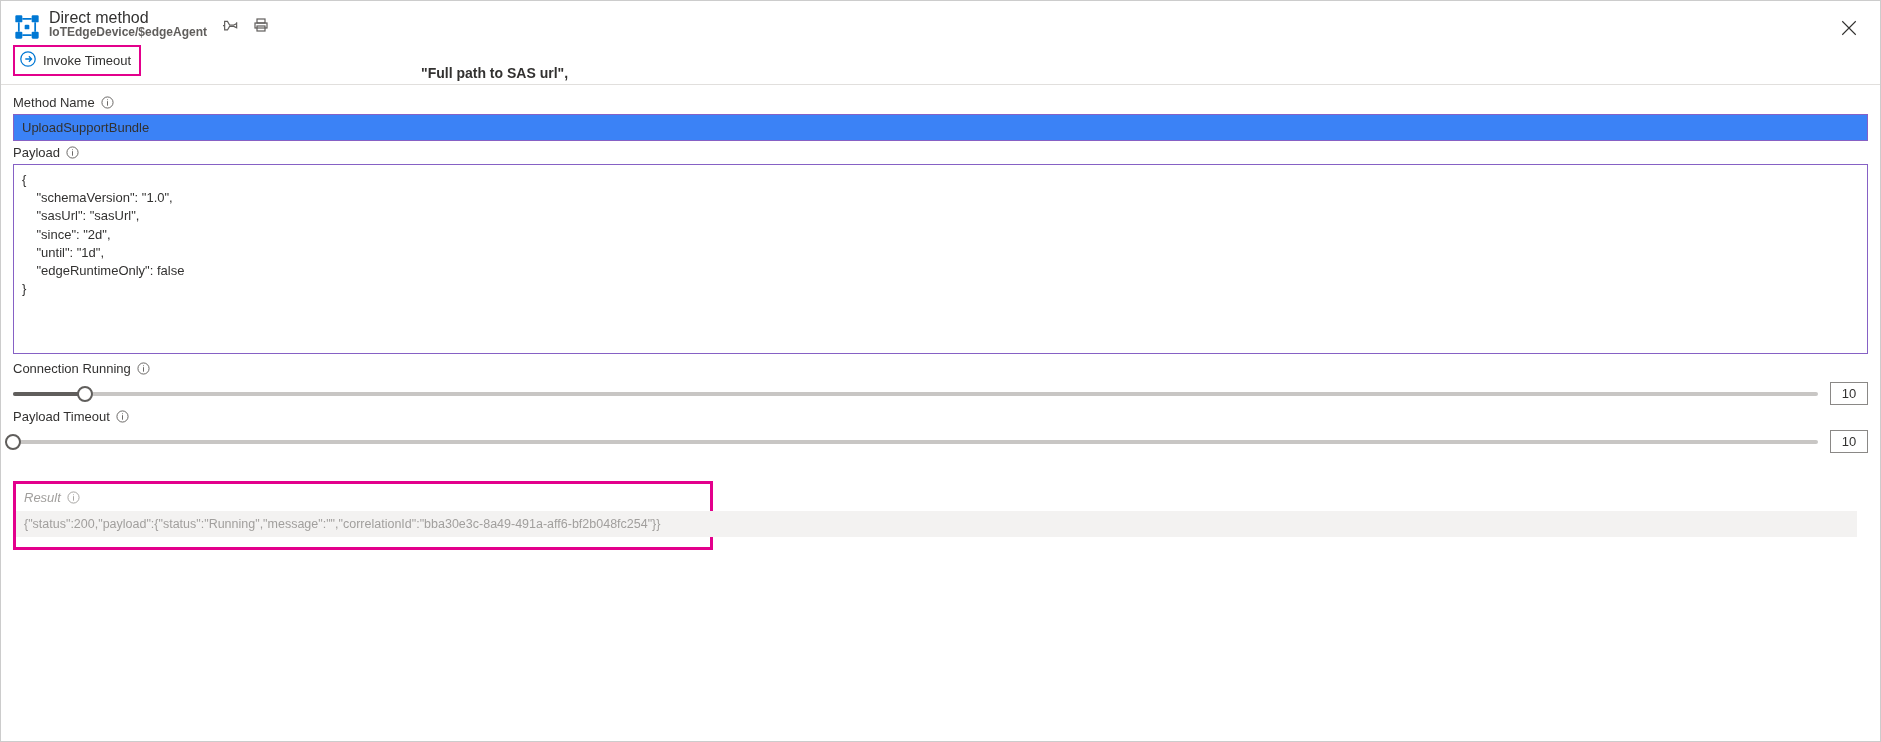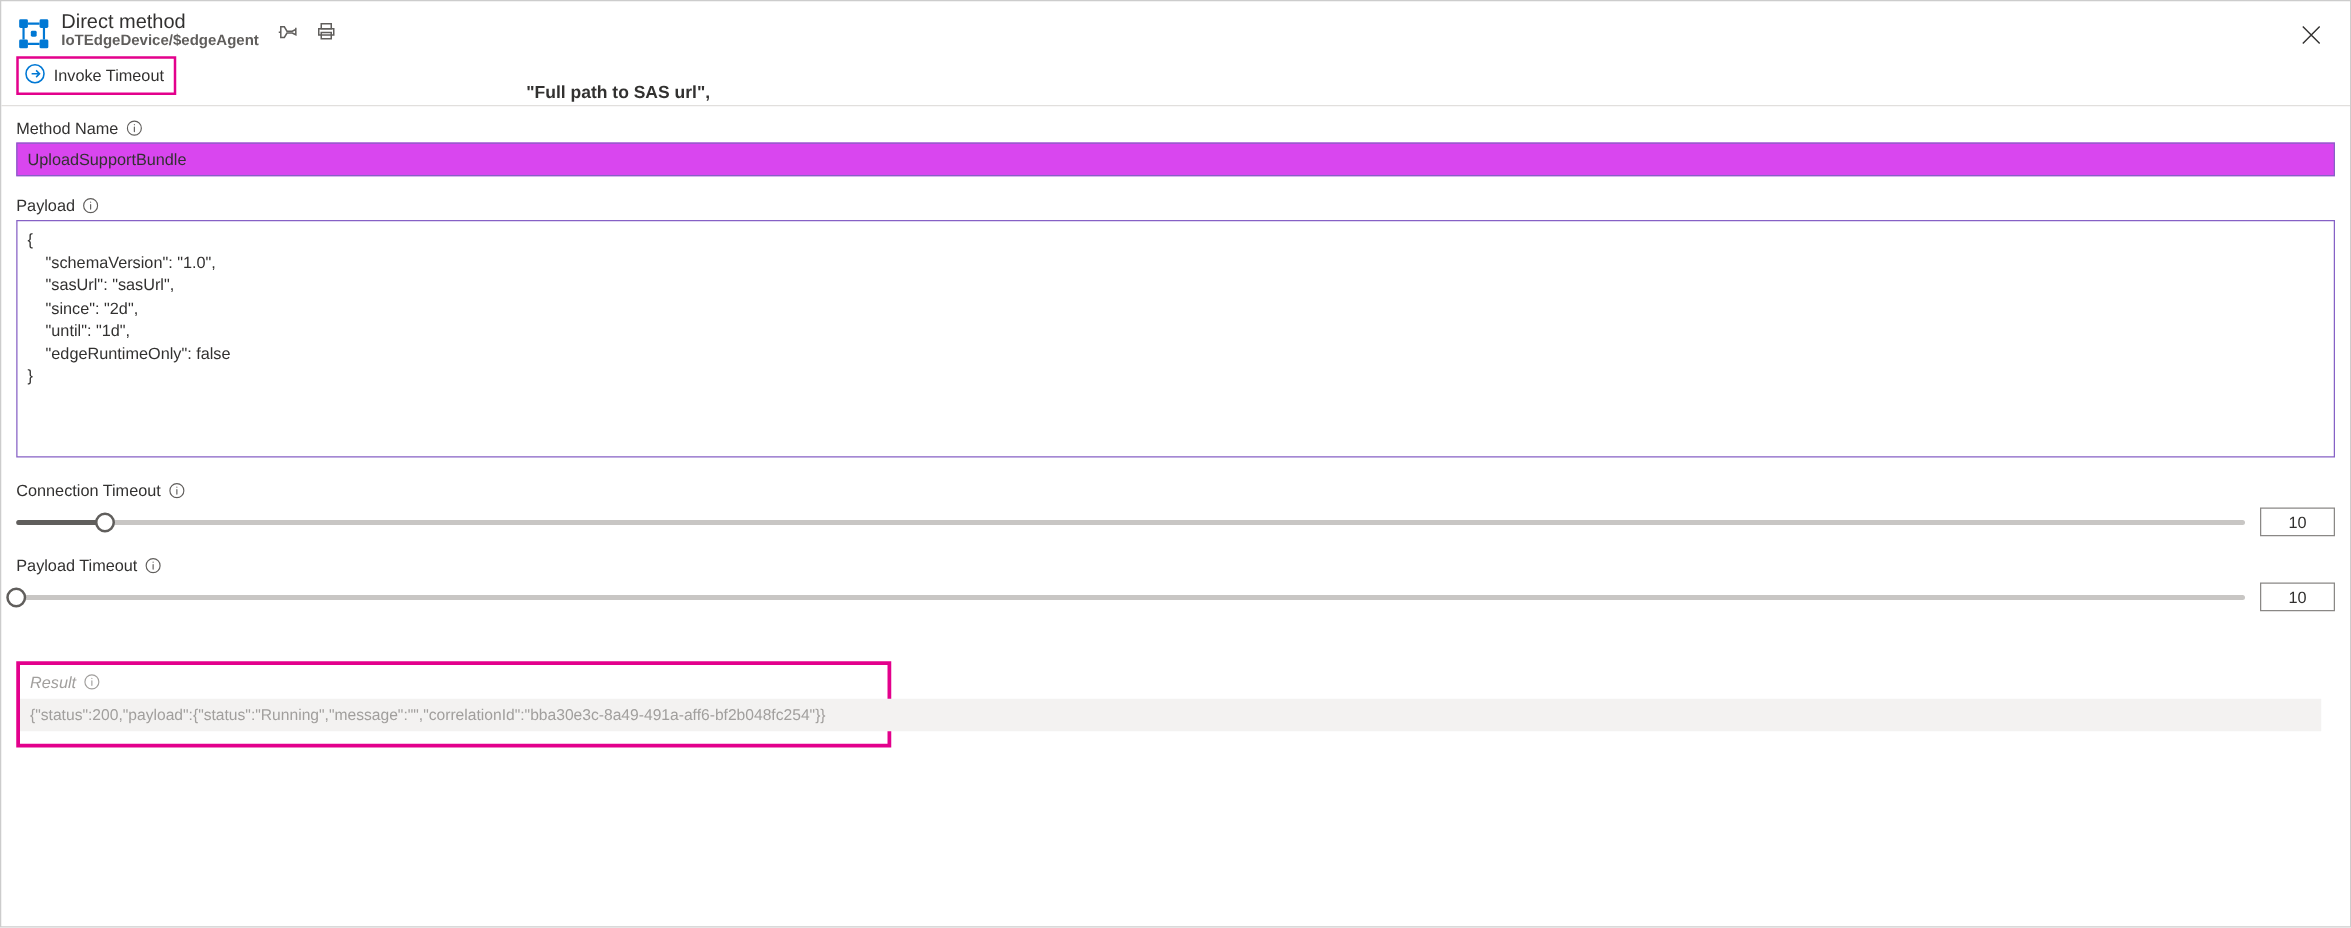--- a/index.html
+++ b/index.html
@@ -64,37 +64,37 @@
   .form-area { padding: 10px 12px 12px 12px; }
   .field-label { font-size: 13px; color: #323130; margin-bottom: 4px; display: flex; align-items: center; gap: 6px; }
   .info-icon { width: 13px; height: 13px; }
   .text-input {
     width: 100%;
     border: 1px solid #8661c5;
     padding: 5px 8px;
     font-size: 13px;
     color: #323130;
     outline: none;
-    background: #d946ef;
+    background: #3b82f6;
     font-family: inherit;
   }
   .textarea-input {
     width: 100%;
     height: 190px;
     border: 1px solid #8661c5;
     padding: 6px 8px;
     font-size: 13px;
     color: #323130;
     outline: none;
     resize: none;
     font-family: inherit;
     line-height: 1.4;
     white-space: pre;
   }
-  .section { margin-bottom: 16px; }
+  .section { margin-bottom: 4px; }
   .slider-row {
     display: flex;
     align-items: center;
     gap: 12px;
     margin-top: 6px;
   }
   .slider-track {
     position: relative;
     flex: 1;
     height: 16px;
@@ -119,21 +119,21 @@
     width: 16px; height: 16px;
     border-radius: 50%;
     background: #fff;
     border: 2px solid #605e5c;
     position: absolute;
     transform: translateX(-50%);
     cursor: pointer;
   }
   .slider-value {
     border: 1px solid #8a8886;
-    width: 60px;
+    width: 38px;
     text-align: center;
     padding: 3px 4px;
     font-size: 13px;
   }
   .result-block {
     border: 3px solid #e3008c;
     margin: 12px 12px 0 12px;
     padding: 6px 8px 10px 8px;
     width: 700px;
   }
@@ -240,21 +240,21 @@
     "schemaVersion": "1.0",
     "sasUrl": "sasUrl",
     "since": "2d",
     "until": "1d",
     "edgeRuntimeOnly": false
 }</textarea>
   </div>
 
   <div class="section">
     <div class="field-label">
-      <span>Connection Timeout</span>
+      <span>Connection Running</span>
       <span class="info-icon">
         <svg viewBox="0 0 14 14" fill="none" stroke="#605e5c" stroke-width="1">
             <circle cx="7" cy="7" r="6"></circle>
             <path d="M7 6v4M7 4h0" stroke-linecap="round"></path>
           </svg>
       </span>
     </div>
     <div class="slider-row">
       <div class="slider-track">
         <div class="slider-rail"></div>

